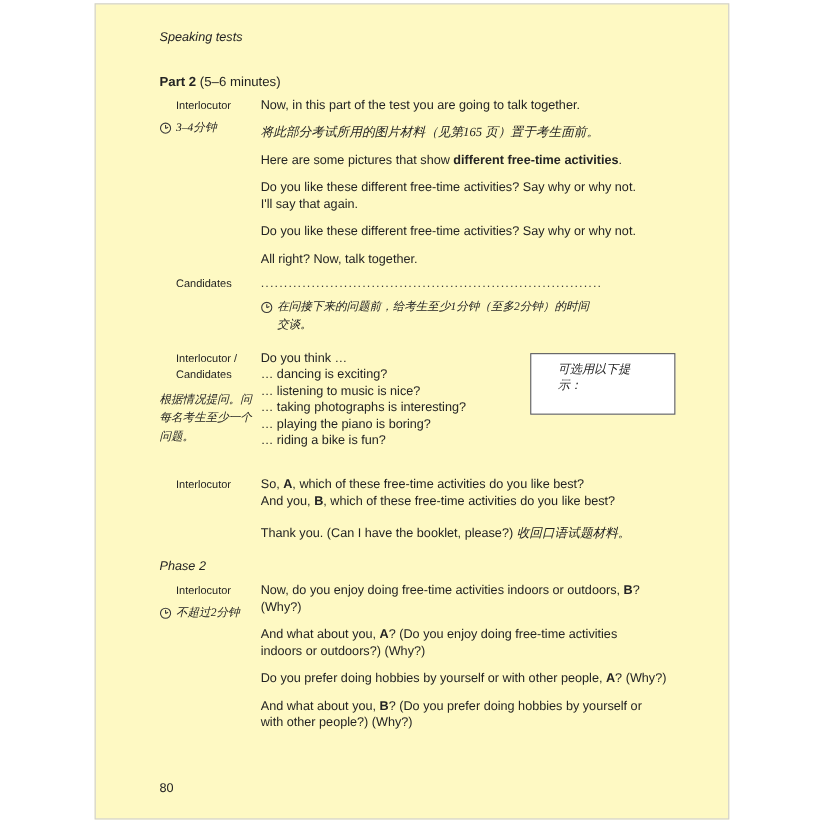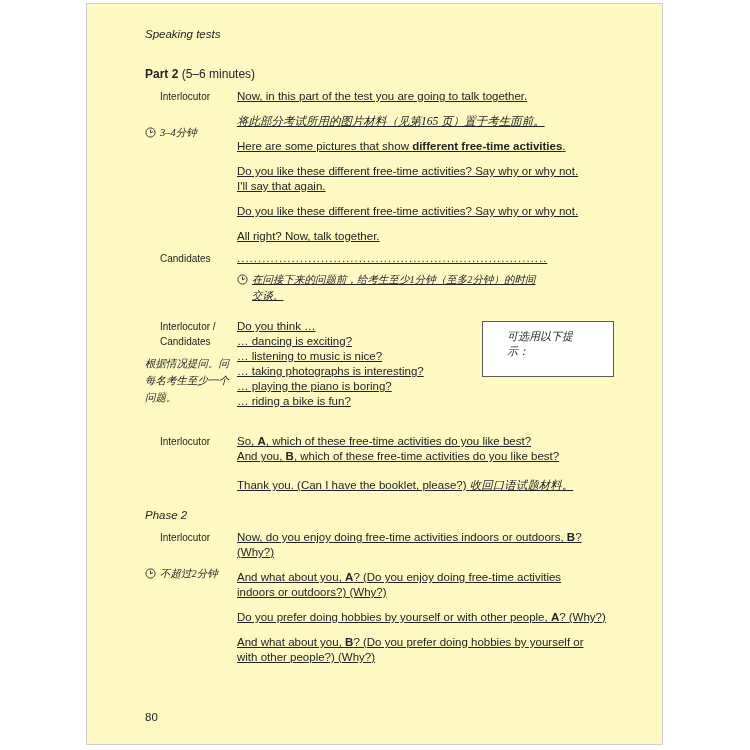--- a/index.html
+++ b/index.html
@@ -12,28 +12,28 @@
     position:absolute;left:86px;top:3px;width:577px;height:742px;
     background:#fef9c3;border:1px solid #cfcfcf;box-sizing:border-box;
     padding:23px 18px 0 58px;overflow:hidden;
   }
   .running-header{font-style:italic;font-size:11.5px;line-height:15px;}
   .part-title{margin-top:25px;font-size:12px;line-height:15px;}
   .phase-label{margin-top:9px;font-style:italic;font-size:11.5px;line-height:15px;}
   .row{display:flex;margin-top:7px;}
   .label-col{flex:0 0 92px;width:92px;padding-right:4px;box-sizing:border-box;}
   .row-label{font-weight:normal;font-size:10px;line-height:15px;padding-left:15px;}
-  .content-col{flex:1 1 auto;max-width:420px;font-size:11.5px;line-height:15px;position:relative;text-decoration:underline;}
+  .content-col{flex:1 1 auto;max-width:420px;font-size:11.5px;line-height:15px;position:relative;}
   .content-col p{margin:0 0 10px;}
   .content-col p:last-child{margin-bottom:0;}
   .b,{font-weight:bold;}
   span.b{font-weight:bold;}
   span.i{font-style:italic;font-family:"Liberation Serif",serif;}
   .time-note{
-    display:flex;align-items:flex-start;gap:4px;margin-top:21px;
+    display:flex;align-items:flex-start;gap:4px;margin-top:5px;
     font-style:italic;font-family:"Liberation Serif",serif;
     font-size:10.5px;line-height:16px;font-weight:normal;
   }
   .time-note svg{flex:0 0 auto;margin-top:2px;}
   .label-note{
     font-weight:normal;margin-top:6px;font-size:10.5px;line-height:17px;
   }
   .dotted-line{
     letter-spacing:1px;font-size:11.5px;line-height:15px;color:#3a3a3a;
     white-space:nowrap;overflow:hidden;max-width:322px;

